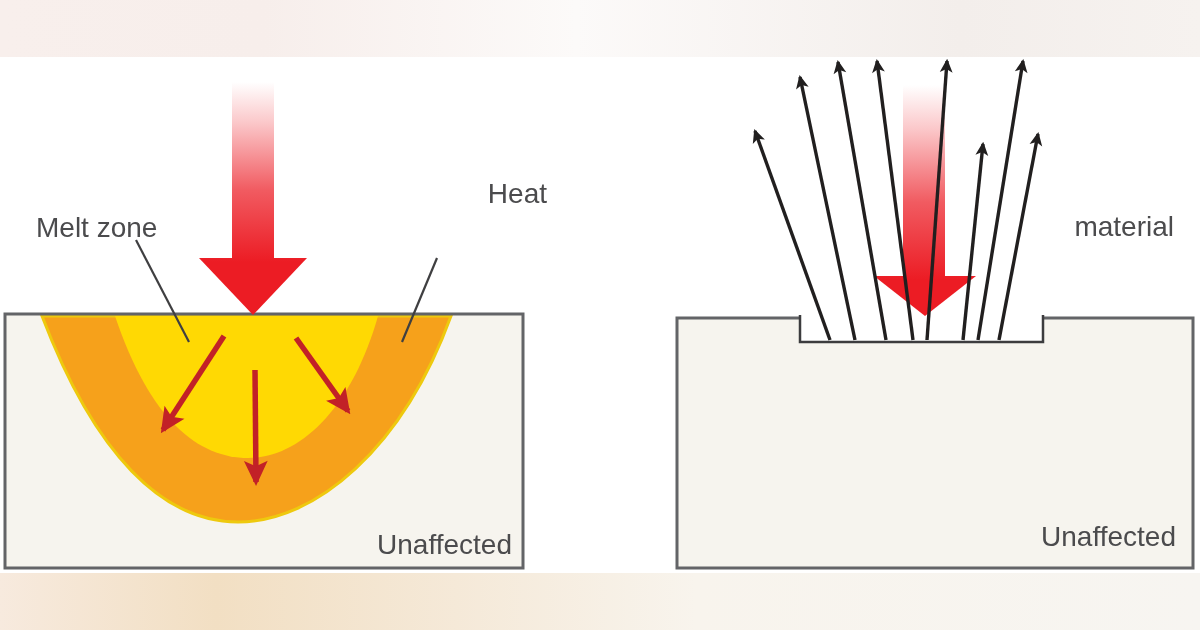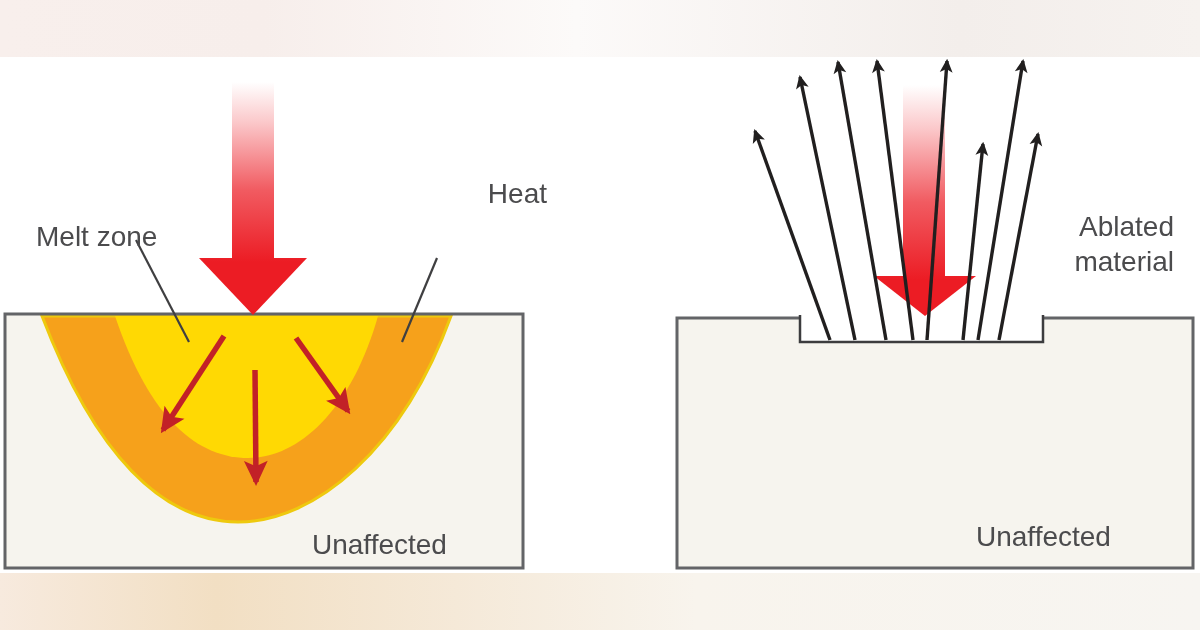--- a/index.html
+++ b/index.html
@@ -15,21 +15,21 @@
     position:absolute;left:0;top:573px;width:1200px;height:57px;
     background:linear-gradient(90deg,#f7eade 0%,#f2dfc3 18%,#f5e9d8 38%,#f8f4ed 58%,#f7f5f1 100%);
   }
   svg.diagram{position:absolute;left:0;top:0;width:1200px;height:630px;}
   .lbl{
     position:absolute;color:var(--label_text,#4b4b4d);font-size:28px;line-height:35px;
     white-space:nowrap;letter-spacing:0px;
   }
   .lbl .line{display:block;white-space:nowrap;}
   .center{text-align:right;}
-  .right{}
+  .right{text-align:right;}
 </style>
 </head>
 <body>
 
 <div class="canvas">
 
   <div class="band-top"></div>
   <div class="band-bottom"></div>
 
   <svg class="diagram" viewBox="0 0 1200 630">
@@ -94,28 +94,27 @@
         <line x1="886" y1="340" x2="838" y2="62" marker-end="url(#mBlack)"></line>
         <line x1="913" y1="340" x2="877" y2="61" marker-end="url(#mBlack)"></line>
         <line x1="927" y1="340" x2="947" y2="61" marker-end="url(#mBlack)"></line>
         <line x1="963" y1="340" x2="983" y2="144" marker-end="url(#mBlack)"></line>
         <line x1="978" y1="340" x2="1023" y2="61" marker-end="url(#mBlack)"></line>
         <line x1="999" y1="340" x2="1038" y2="134" marker-end="url(#mBlack)"></line>
       </g>
     </g>
   </svg>
 
-  <div class="lbl" style="left:36px;top:219px;">Melt zone</div>
+  <div class="lbl" style="left:36px;top:210px;">Melt zone</div>
 
   <div class="lbl center" style="left:410px;top:176px;width:137px;">
     <span class="line">Heat</span>
   </div>
 
   <div class="lbl right" style="left:312px;top:527px;width:200px;">Unaffected</div>
 
   <div class="lbl center" style="left:1046px;top:209px;width:128px;">
-    <span class="line">Ablated</span>
     <span class="line">material</span>
   </div>
 
   <div class="lbl right" style="left:976px;top:519px;width:200px;">Unaffected</div>
 
 </div>
 
 </body></html>

